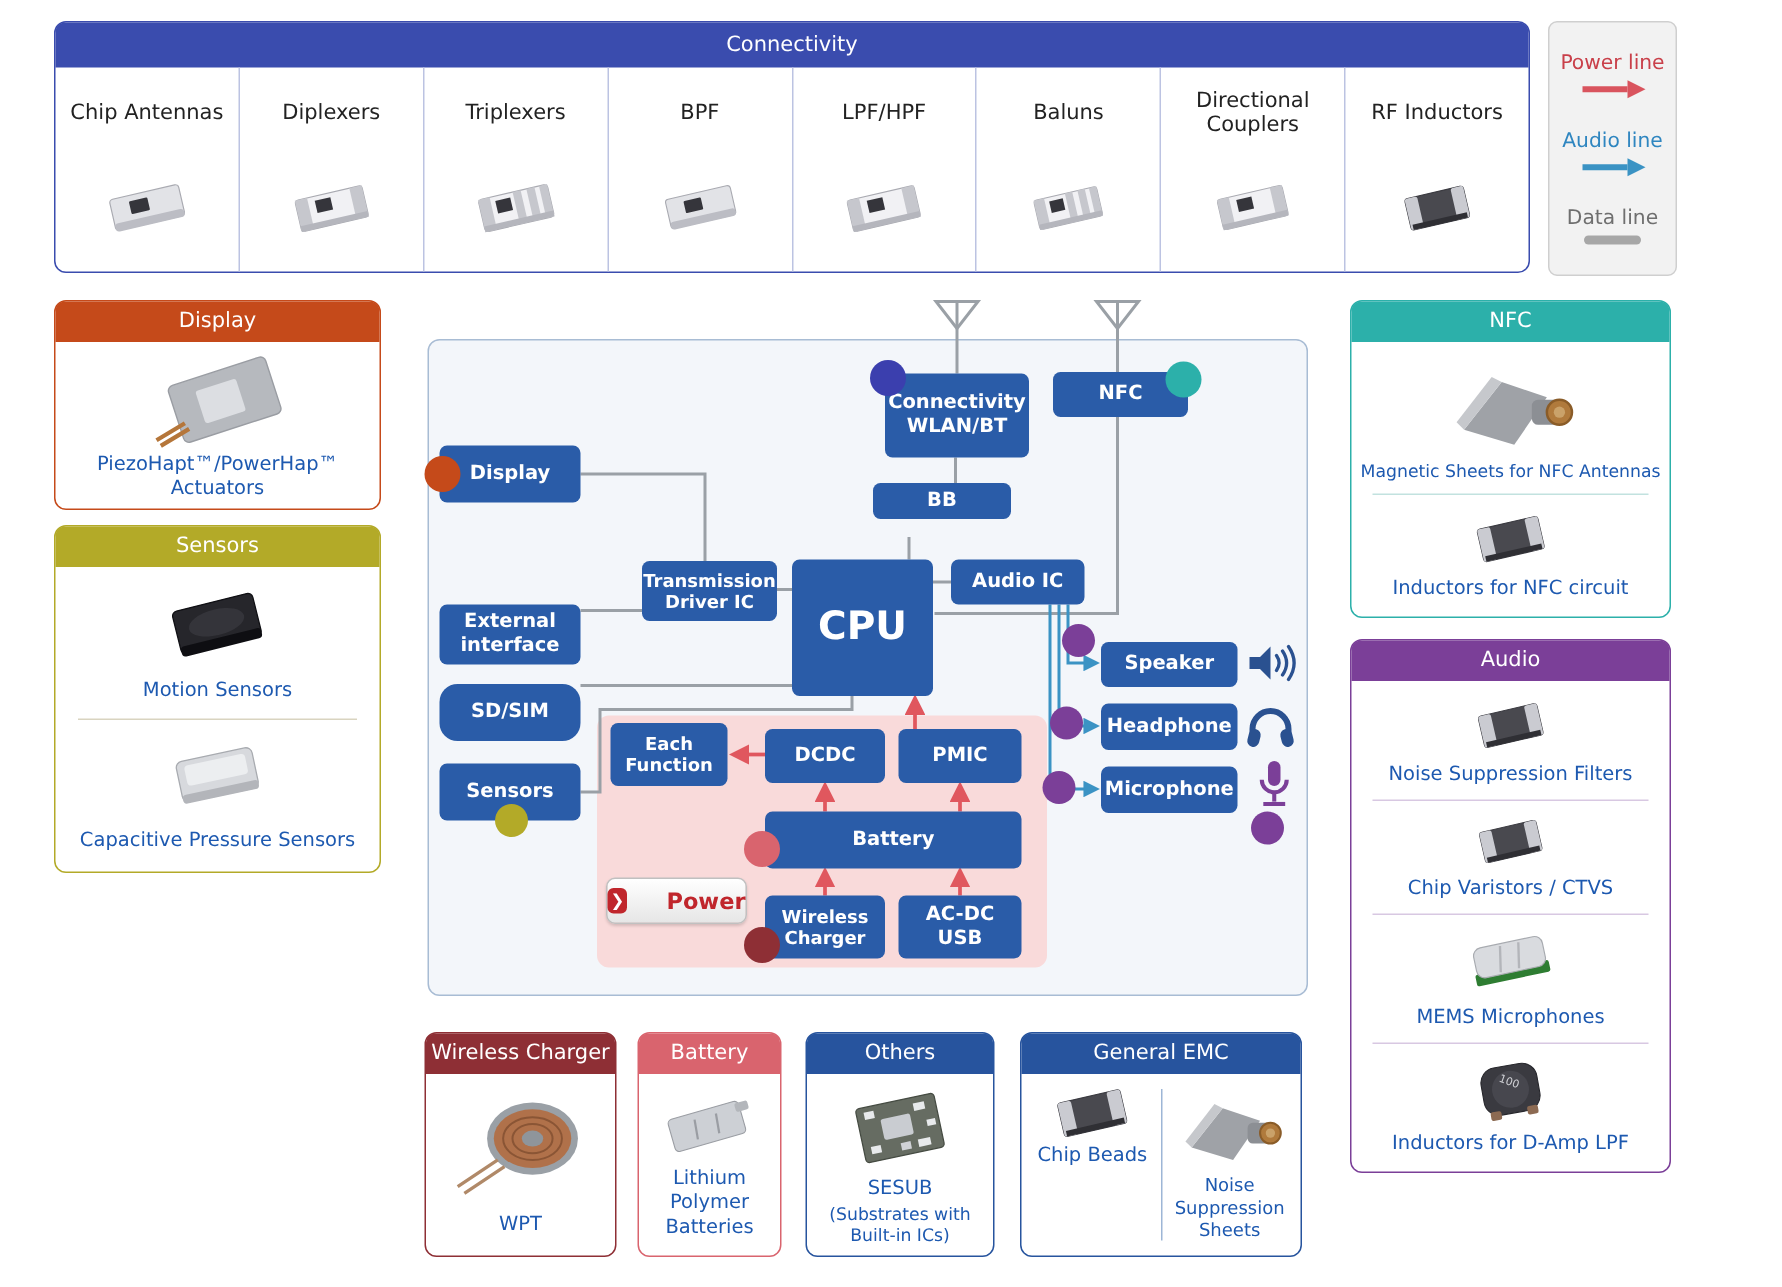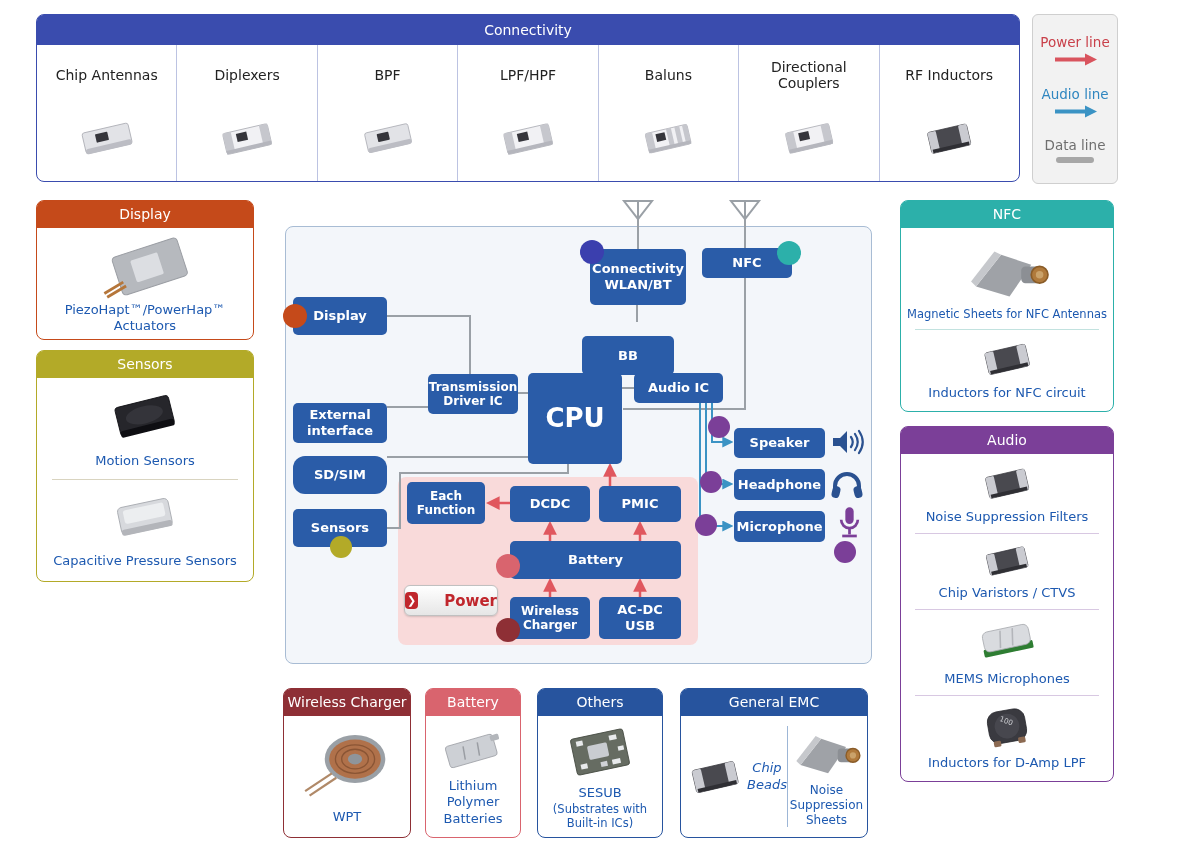--- a/index.html
+++ b/index.html
@@ -86,20 +86,38 @@
                   <rect x="12" y="15" width="11" height="28" fill="#c6c7cd"></rect>
                   <rect x="61" y="15" width="11" height="28" fill="#c6c7cd"></rect>
                   <rect x="29" y="19" width="14" height="11" fill="#35353b"></rect>
                   <rect x="12" y="38" width="60" height="5" fill="#b5b6bd"></rect>
                 </g>
               </svg>
             </span>
           </div>
       </div>
       <div class="tb-col">
+        <div class="tb-label">Triplexers</div>
+        <div class="tb-chip">
+            <span class="chip">
+              <svg viewBox="0 0 84 56" width="66">
+                <g transform="rotate(-13 42 28)">
+                  <rect x="12" y="15" width="60" height="28" rx="3" fill="#f1f1f4" stroke="#a9aab1"></rect>
+                  <rect x="12" y="15" width="10" height="28" fill="#c6c7cd"></rect>
+                  <rect x="42" y="15" width="7" height="28" fill="#c6c7cd"></rect>
+                  <rect x="54" y="15" width="7" height="28" fill="#c6c7cd"></rect>
+                  <rect x="65" y="15" width="7" height="28" fill="#c6c7cd"></rect>
+                  <rect x="26" y="19" width="13" height="11" fill="#35353b"></rect>
+                  <rect x="12" y="38" width="60" height="5" fill="#b5b6bd"></rect>
+                </g>
+              </svg>
+            </span>
+          </div>
+      </div>
+      <div class="tb-col">
         <div class="tb-label">BPF</div>
         <div class="tb-chip">
             <span class="chip">
               <svg viewBox="0 0 84 56" width="62">
                 <g transform="rotate(-13 42 28)">
                   <rect x="12" y="15" width="60" height="27" rx="3" fill="#e2e3e7" stroke="#a9aab1"></rect>
                   <rect x="12" y="36" width="60" height="7" rx="3" fill="#bcbdc4"></rect>
                   <rect x="28" y="20" width="16" height="11" rx="1" fill="#35353b"></rect>
                 </g>
               </svg>
@@ -374,21 +392,21 @@
           </svg>
         </span>
       <div class="link">SESUB</div>
       <div class="sub">(Substrates with Built-in ICs)</div>
     </div>
   </div>
 
   <div class="card" style="left:680px;top:688px;width:188px;height:150px;border-color:#27549e;">
     <div class="hd" style="background:#27549e;">General EMC</div>
     <div class="cbody" style="flex-direction:row;align-items:stretch;justify-content:space-evenly;">
-      <div style="display:flex;flex-direction:row;align-items:center;justify-content:flex-end;flex:1;font-style:italic;">
+      <div style="display:flex;flex-direction:column;align-items:center;justify-content:flex-start;flex:1;">
         <span class="chip">
             <svg viewBox="0 0 84 56" width="64">
               <g transform="rotate(-13 42 28)">
                 <rect x="14" y="14" width="56" height="30" rx="3" fill="#49494f" stroke="#3a3a40"></rect>
                 <rect x="14" y="14" width="12" height="30" rx="2" fill="#cacbd1"></rect>
                 <rect x="58" y="14" width="12" height="30" rx="2" fill="#cacbd1"></rect>
                 <rect x="16" y="39" width="52" height="5" fill="#2f2f34"></rect>
               </g>
             </svg>
           </span>
@@ -449,21 +467,21 @@
     <path class="pl" d="M510,503 H490"></path>
 
     <path class="al" d="M712,403 V442 H730"></path>
     <path class="al" d="M706,403 V484 H730"></path>
     <path class="al" d="M700,403 V526 H730"></path>
   </svg>
 
   <div class="blk" style="left:293px;top:297px;width:94px;height:38px;">Display</div>
   <div class="blk" style="left:590px;top:249px;width:96px;height:56px;">Connectivity WLAN/BT</div>
   <div class="blk" style="left:702px;top:248px;width:90px;height:30px;">NFC</div>
-  <div class="blk" style="left:582px;top:336px;width:92px;height:39px;">BB</div>
+  <div class="blk" style="left:582px;top:322px;width:92px;height:24px;">BB</div>
   <div class="blk f12" style="left:428px;top:374px;width:90px;height:40px;">Transmission Driver IC</div>
   <div class="blk cpu" style="left:528px;top:373px;width:94px;height:91px;">CPU</div>
   <div class="blk" style="left:634px;top:373px;width:89px;height:30px;">Audio IC</div>
   <div class="blk" style="left:293px;top:403px;width:94px;height:40px;">External interface</div>
   <div class="blk" style="left:293px;top:456px;width:94px;height:38px;border-radius:12px;">SD/SIM</div>
   <div class="blk" style="left:293px;top:509px;width:94px;height:38px;">Sensors</div>
   <div class="blk f12" style="left:407px;top:482px;width:78px;height:42px;">Each Function</div>
   <div class="blk" style="left:510px;top:486px;width:80px;height:36px;">DCDC</div>
   <div class="blk" style="left:599px;top:486px;width:82px;height:36px;">PMIC</div>
   <div class="blk" style="left:510px;top:541px;width:171px;height:38px;">Battery</div>

